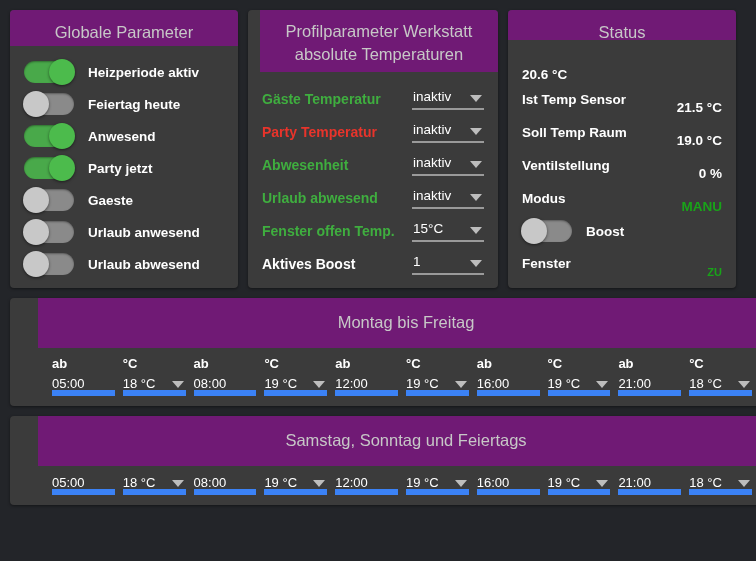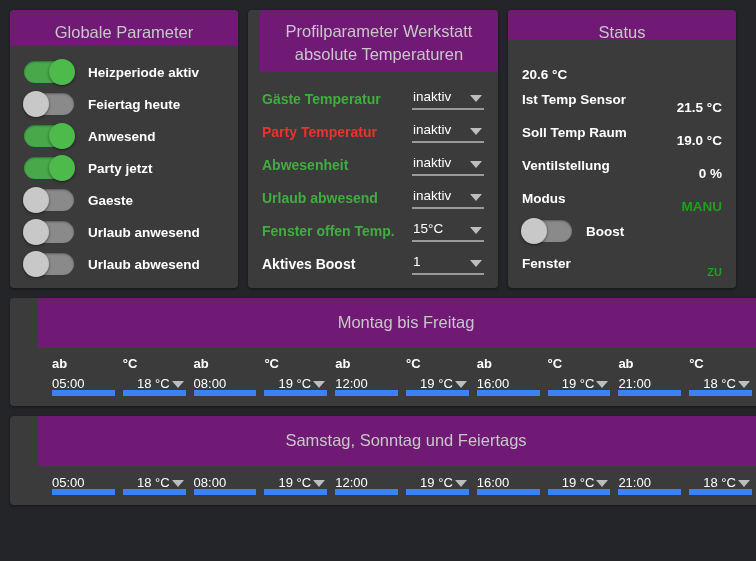--- a/index.html
+++ b/index.html
@@ -193,21 +193,21 @@
     height: 22px;
     box-sizing: border-box;
     margin-top: 1px;
   }
   .field .fval {
     color: #ffffff;
     font-size: 13px;
     line-height: 20px;
     display: block;
   }
-  .field.has-caret { padding-right: 16px; text-align: right; }
+  .field.has-caret { padding-right: 16px; }
   .field .caret {
     position: absolute;
     right: 2px;
     top: 7px;
     width: 0;
     height: 0;
     border-left: 6px solid transparent;
     border-right: 6px solid transparent;
     border-top: 7px solid #bdbdbd;
   }

